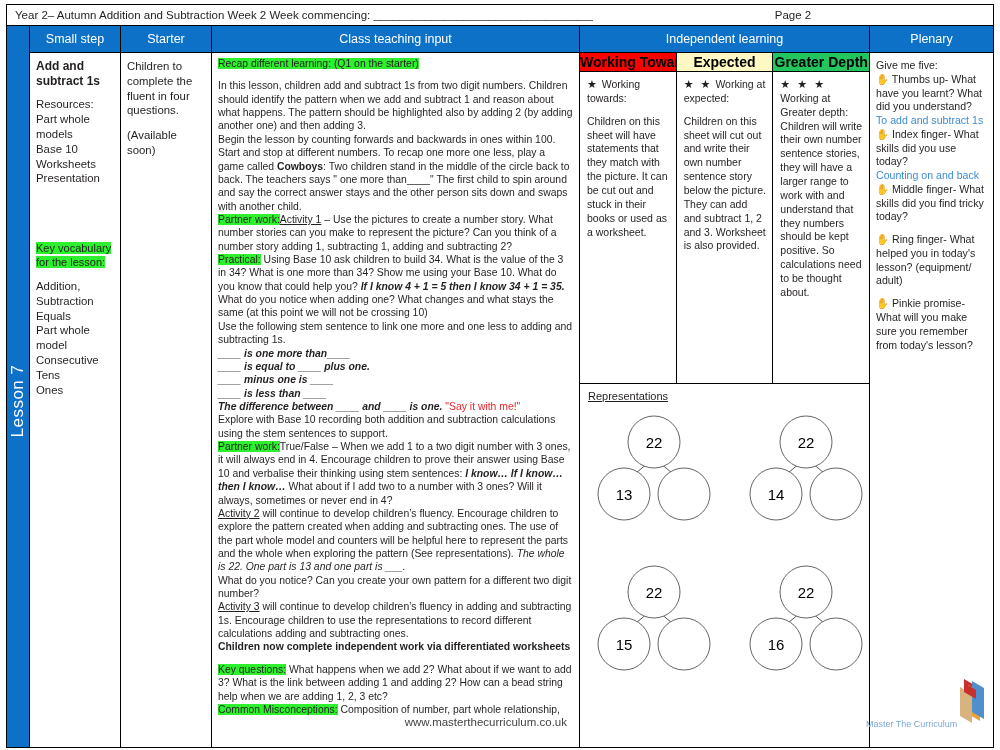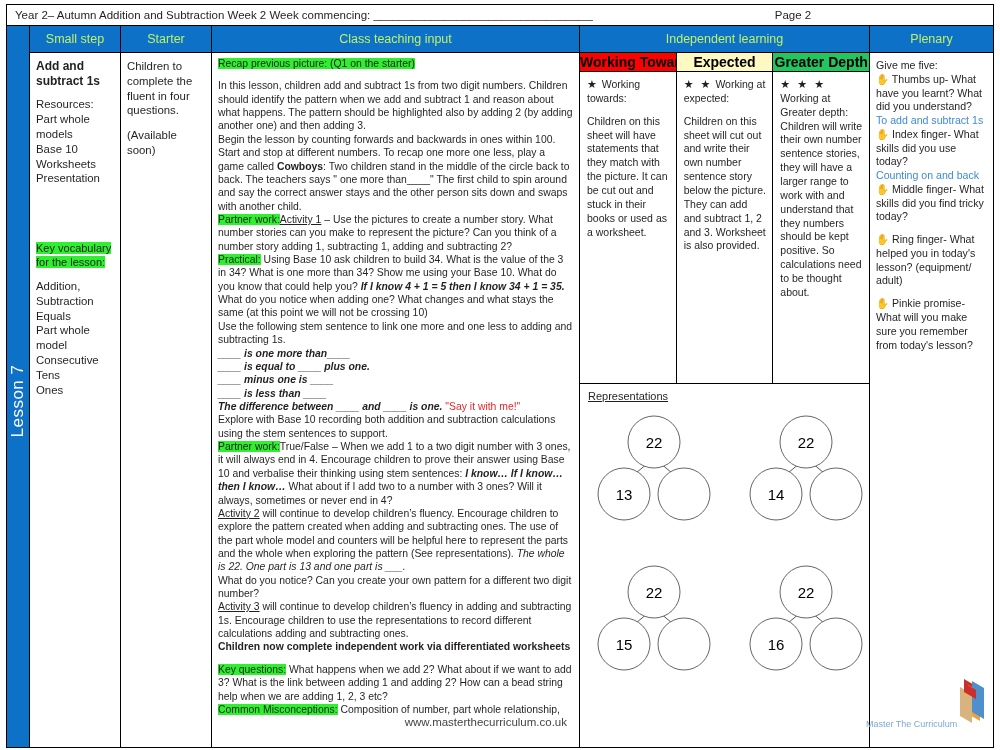--- a/index.html
+++ b/index.html
@@ -72,21 +72,21 @@
   }
   .col.last{border-right:none;}
   .c-small{flex:0 0 91px;}
   .c-start{flex:0 0 91px;}
   .c-class{flex:0 0 368px;}
   .c-indep{flex:0 0 290px;}
   .c-plen{flex:1 1 auto;}
 
   .chead{
     background:#0E71C8;
-    color:#bef264;
+    color:#ffffff;
     text-align:center;
     font-size:12.5px;
     height:26px;
     line-height:26px;
     border-bottom:1.3px solid #000;
     overflow:hidden;
     white-space:nowrap;
   }
   .cbody{
     flex:1 1 auto;
@@ -217,21 +217,21 @@
         <div class="st-p">Children to complete the fluent in four questions.</div>
         <div class="st-gap"></div>
         <div class="st-p">(Available soon)</div>
       </div>
     </div>
 
     <div class="col c-class">
       <div class="chead">Class teaching input</div>
       <div class="cbody cti">
 
-        <p><span class="hl">Recap previous picture: (Q1 on the starter)</span></p>
+        <p><span class="hl">Recap different learning: (Q1 on the starter)</span></p>
         <div class="spacer"></div>
 
         <p>In this lesson, children add and subtract 1s from two digit numbers. Children should identify the pattern when we add and subtract 1 and reason about what happens. The pattern should be highlighted also by adding 2 (by adding another one) and then adding 3.</p>
 
         <p><span>Begin the lesson by counting forwards and backwards in ones within 100. Start and stop at different numbers. To recap one more one less,  play a game called </span><span class="b">Cowboys</span><span>:  Two children stand in the middle of the circle back to back. The teachers says " one more than____"  The first child to spin around and say the correct answer stays and the other person sits down and swaps with another child.</span></p>
 
         <p><span class="hl">Partner work:</span><span class="u">Activity 1</span><span> – Use the pictures to create a number story. What number stories can you make to represent the picture?    Can you think of a number story adding 1, subtracting 1, adding and subtracting 2?</span></p>
 
         <p><span class="hl">Practical:</span><span>  Using Base 10 ask children to build 34.  What is the value of the 3 in 34?    What is one more than 34?  Show me using your Base 10.   What do you know that could help you?  </span><span class="bi">If I know 4 + 1 = 5 then I know 34 + 1 = 35.</span><span> What do you notice when adding one?  What changes and what stays the same (at this point we will not be crossing 10)</span></p>
 

